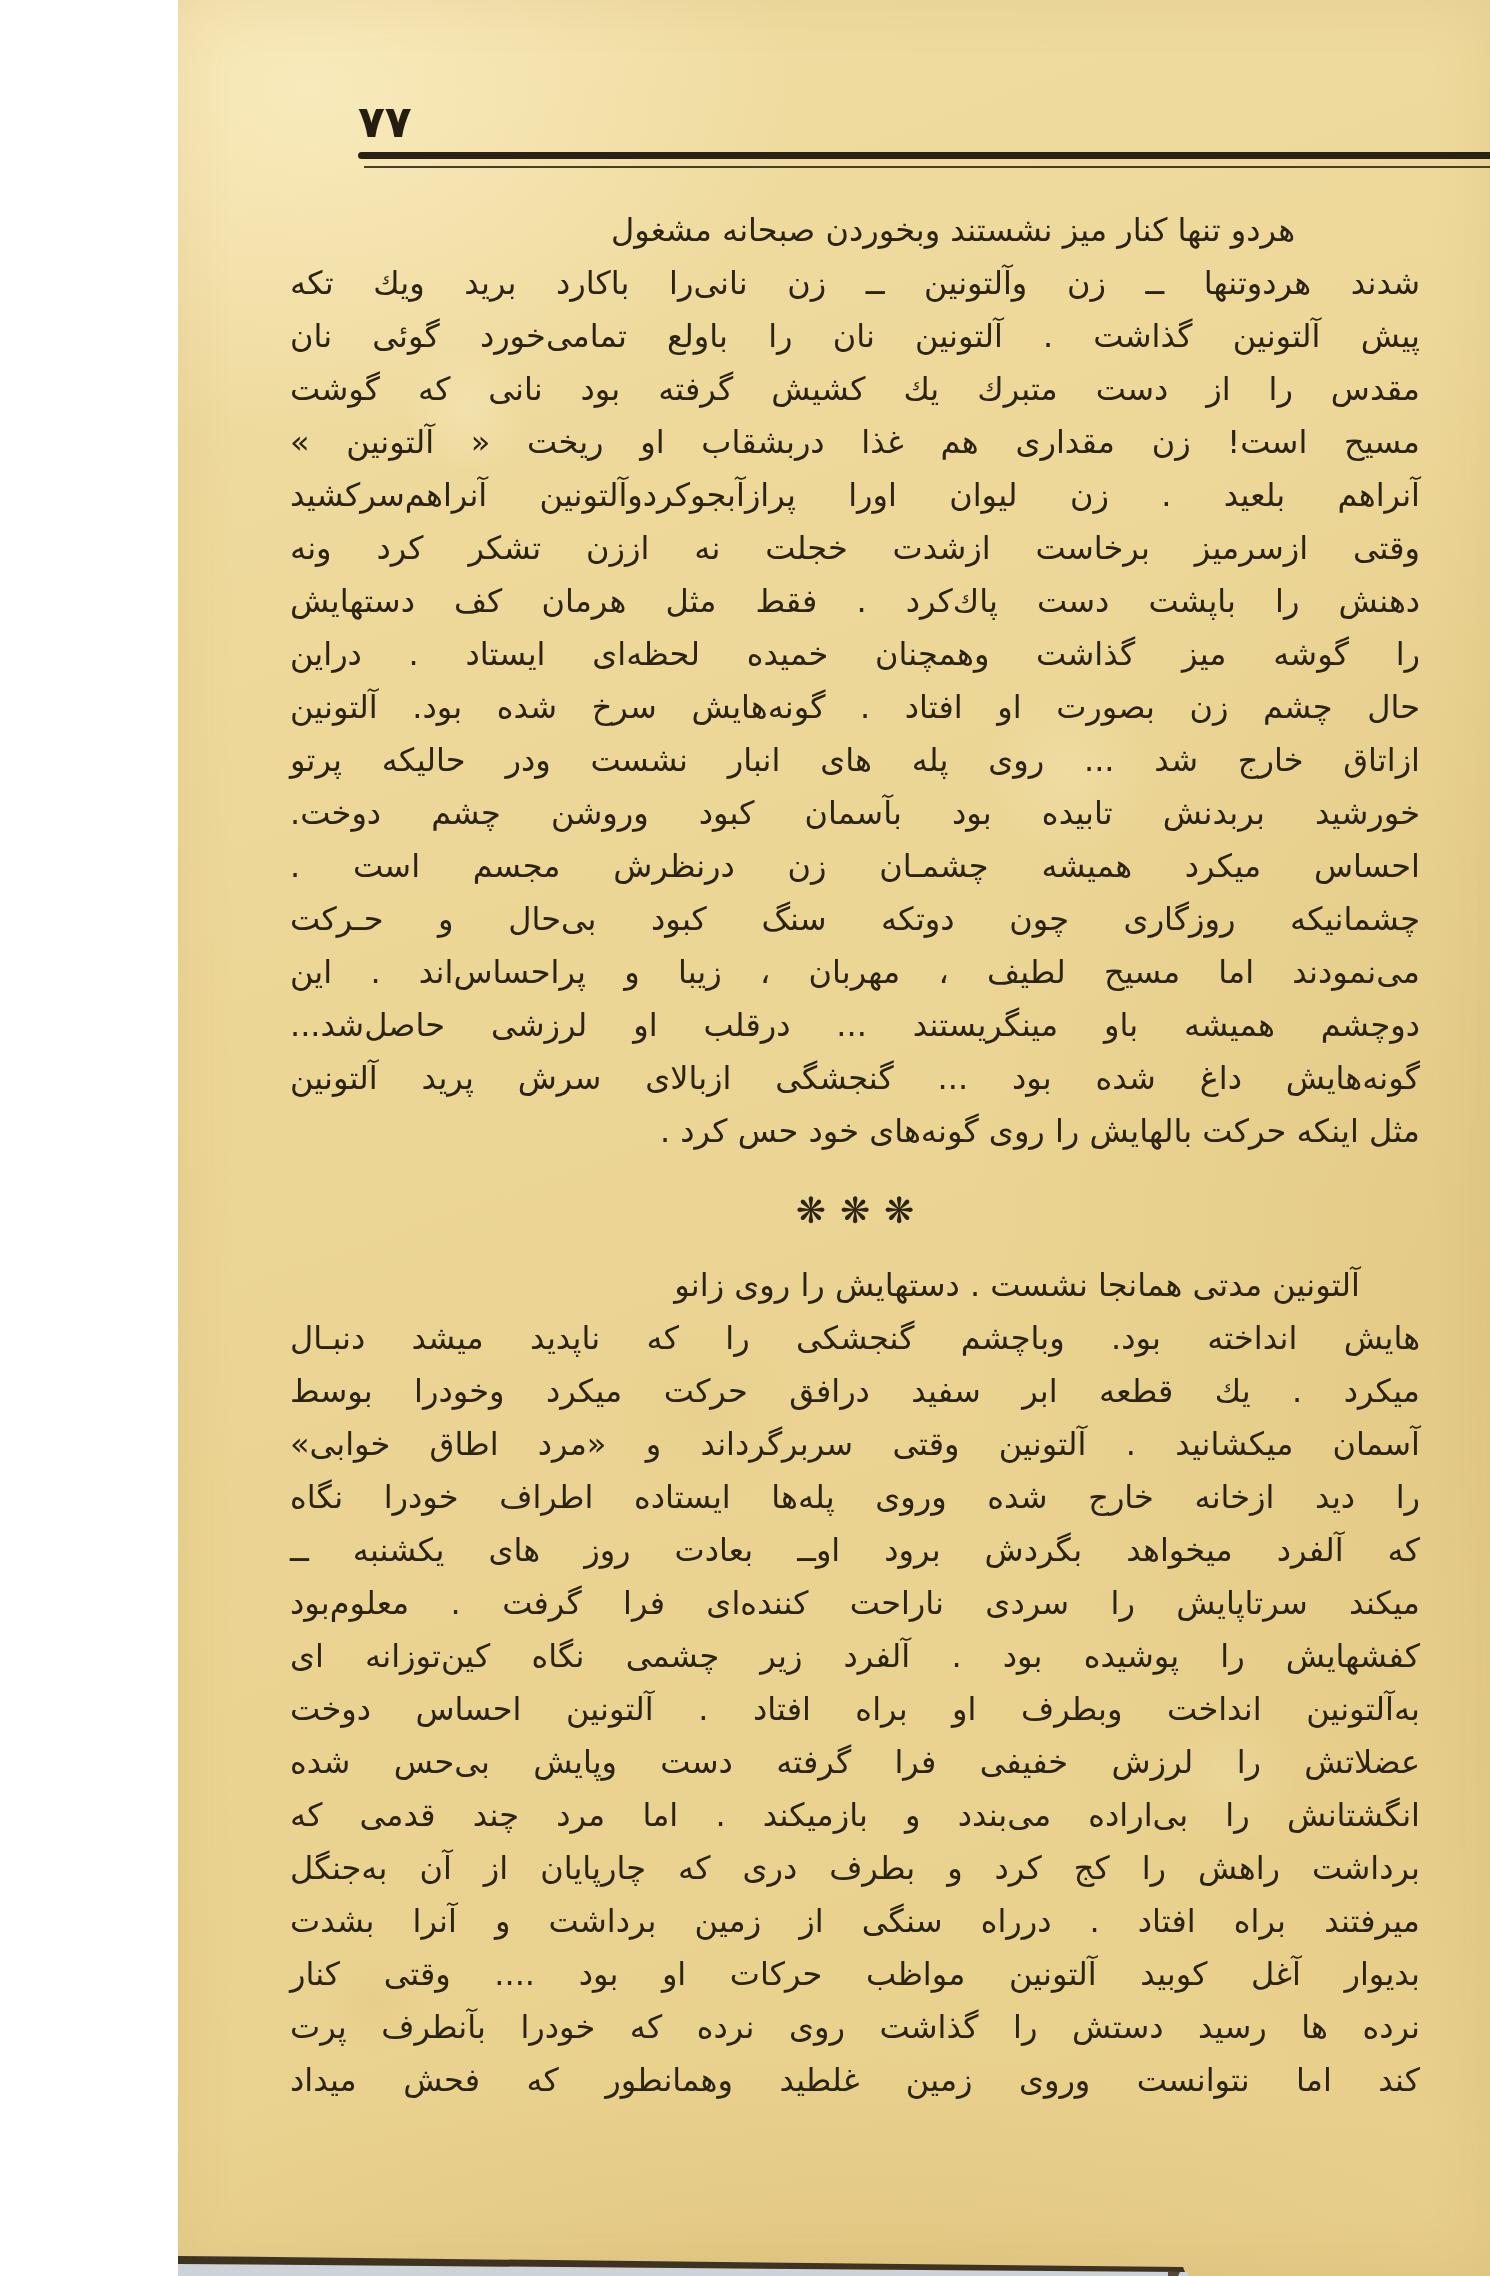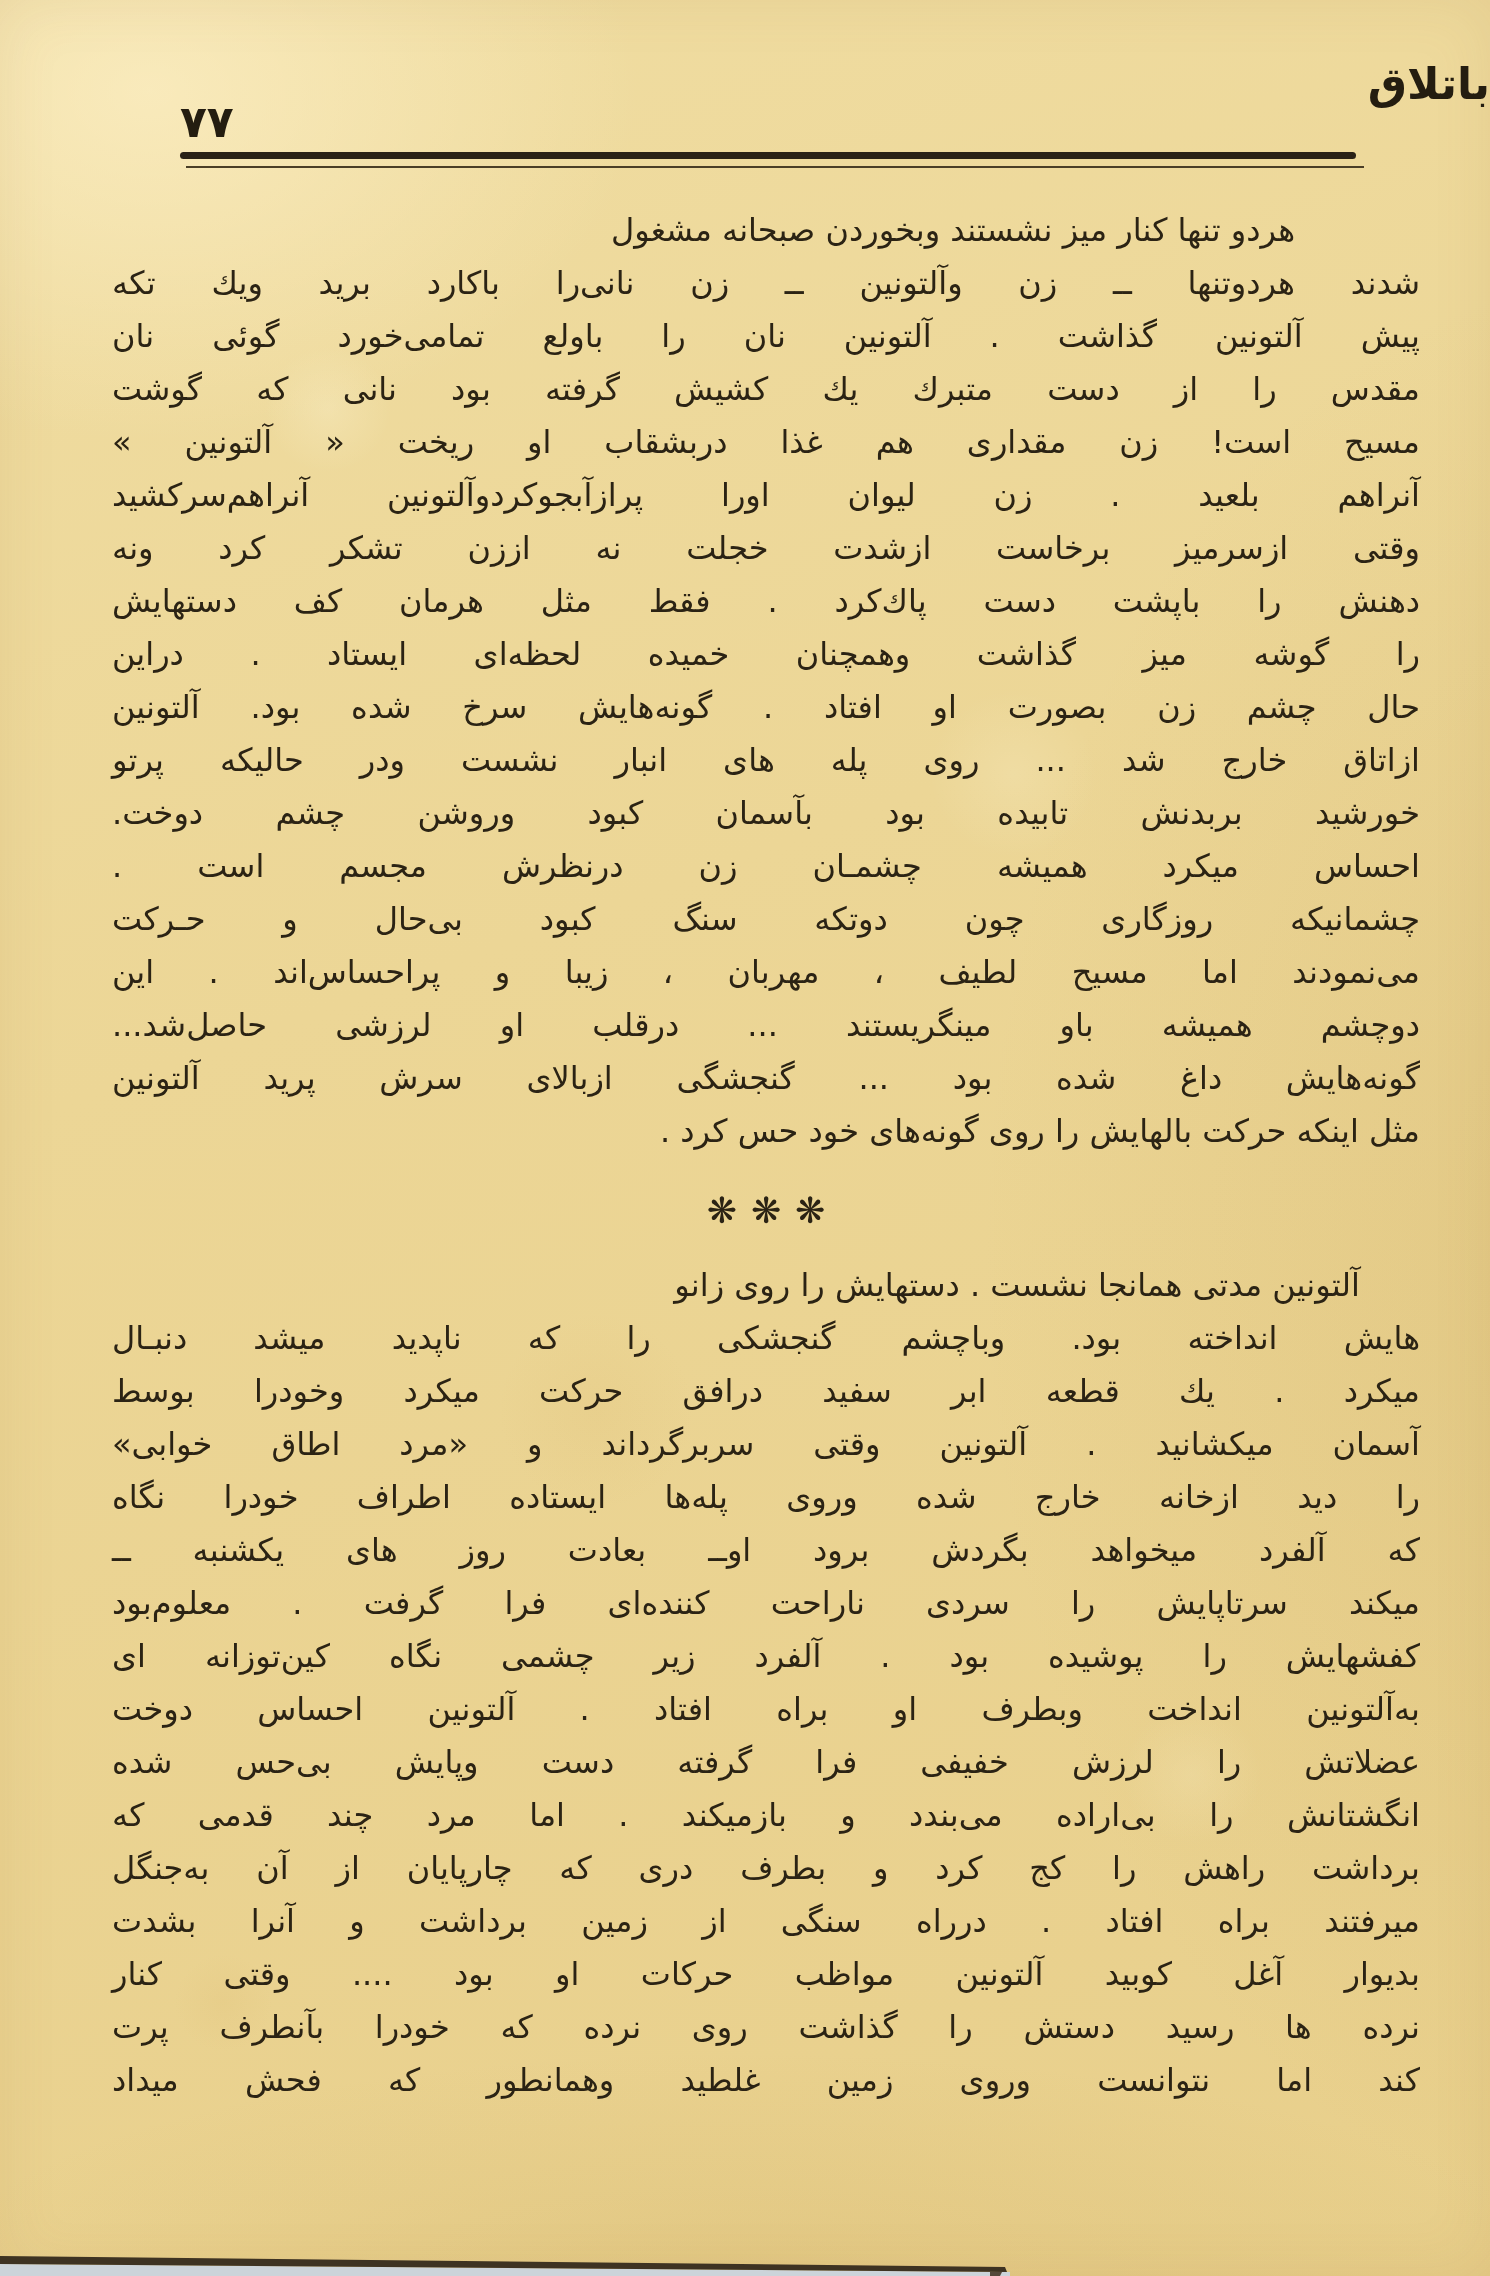--- a/index.html
+++ b/index.html
@@ -6,21 +6,21 @@
     margin: 0;
     padding: 0;
     width: 1490px;
     height: 2276px;
     overflow: hidden;
     font-family: "DejaVu Sans", sans-serif;
   }
   .page {
     position: absolute;
     inset: 0;
-    width: 1490px;
+    width: 1312px;
     height: 2276px;
     background:
       radial-gradient(ellipse 700px 500px at 10% 4%, rgba(255,243,205,0.60), rgba(255,243,205,0) 70%),
       radial-gradient(ellipse 900px 1400px at 108% 55%, rgba(182,142,62,0.16), rgba(182,142,62,0) 70%),
       radial-gradient(ellipse 1100px 300px at 50% 100%, rgba(176,136,58,0.12), rgba(176,136,58,0) 75%),
       linear-gradient(160deg, #f0dda2 0%, #ecd696 40%, #e8cf8b 100%);
     box-shadow: inset 0 0 60px rgba(150,100,40,0.10);
   }
   
   .texture {

